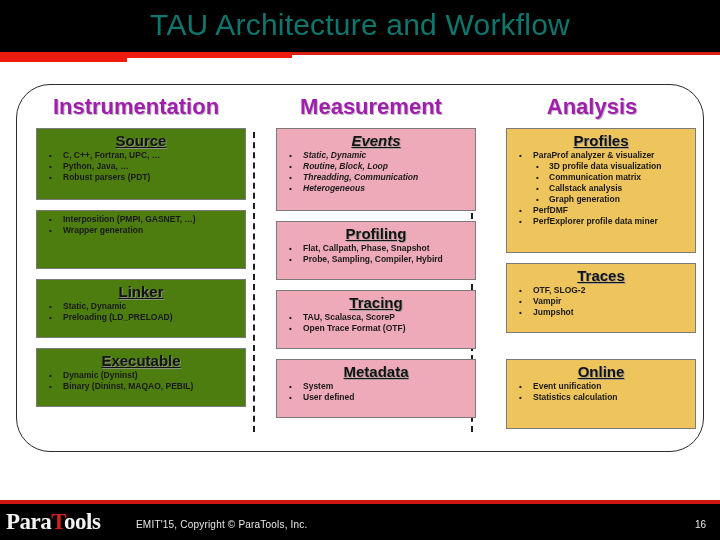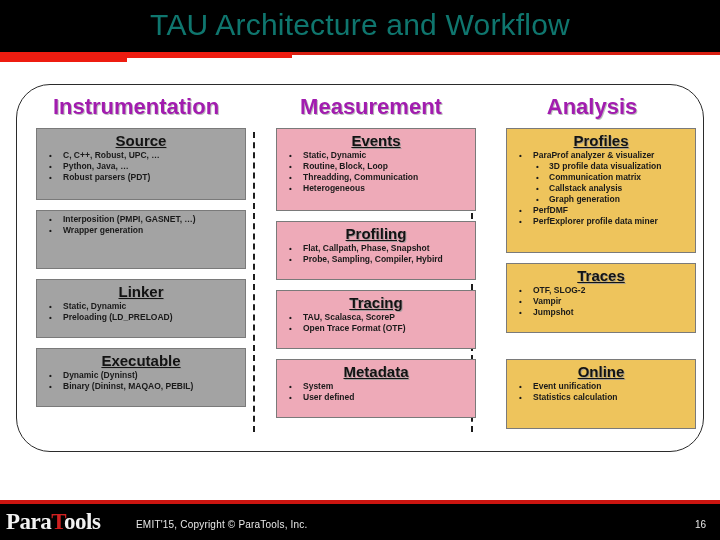--- a/index.html
+++ b/index.html
@@ -109,21 +109,21 @@
   .boxes { position: relative; flex: 1; }
 
   
   .box {
     position: absolute;
     left: 14px;
     border: 1px solid #7a7a7a;
     padding: 3px 4px 4px 4px;
     overflow: hidden;
   }
-  .box-blue   { background: #a3a3a3; }
+  .box-blue   { background: #4d7c0f; }
   .box-pink   { background: #eeaab8; }
   .box-yellow { background: #eec45c; }
 
   .box-title {
     text-align: center;
     font-size: 15px;
     font-weight: bold;
     color: #131313;
     text-decoration: underline;
     text-underline-offset: 1px;
@@ -253,21 +253,21 @@
 
   <div class="columns">
 
     <div class="column col-1">
       <div class="col-head">Instrumentation</div>
       <div class="boxes">
 
         <div class="box box-blue" style="top:0px; width:210px; height:72px;">
           <div class="box-title">Source</div>
           <ul class="blist">
-            <li>C, C++, Robust, UPC, …</li>
+            <li>C, C++, Fortran, UPC, …</li>
             <li>Python, Java, …</li>
             <li>Robust parsers (PDT)</li>
           </ul>
         </div>
 
         <div class="box box-blue" style="top:82px; width:210px; height:59px;">
           <ul class="blist">
             <li>Interposition (PMPI, GASNET, …)</li>
             <li>Wrapper generation</li>
           </ul>
@@ -289,21 +289,21 @@
           </ul>
         </div>
 
       </div>
     </div>
 
     <div class="column col-2">
       <div class="col-head">Measurement</div>
       <div class="boxes">
 
-        <div class="box box-pink" style="top:0px; width:200px; height:83px;">
+        <div class="box box-pink" style="top:0px; width:200px; height:83px;font-style:italic;">
           <div class="box-title">Events</div>
           <ul class="blist">
             <li>Static, Dynamic</li>
             <li>Routine, Block, Loop</li>
             <li>Threadding, Communication</li>
             <li>Heterogeneous</li>
           </ul>
         </div>
 
         <div class="box box-pink" style="top:93px; width:200px; height:59px;">

